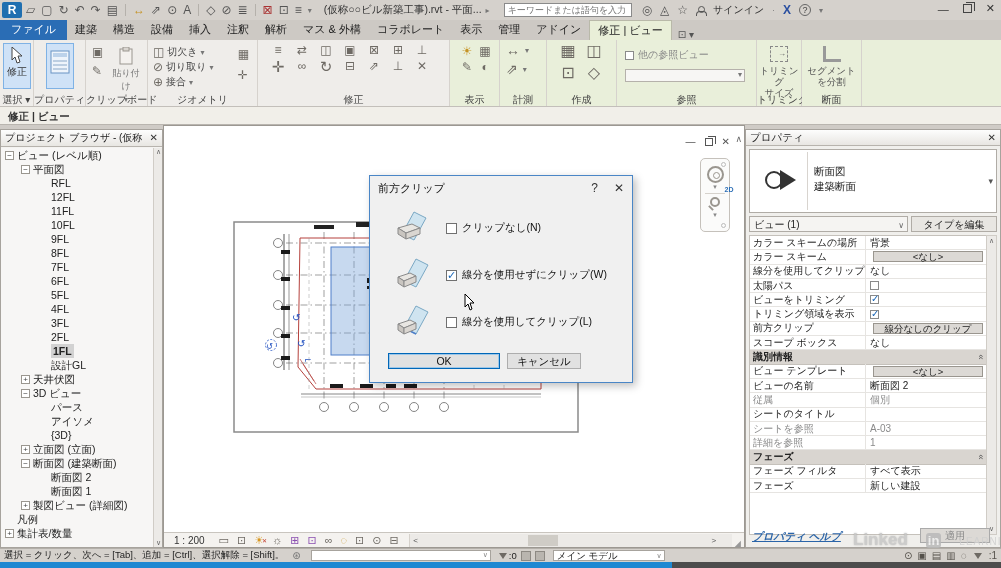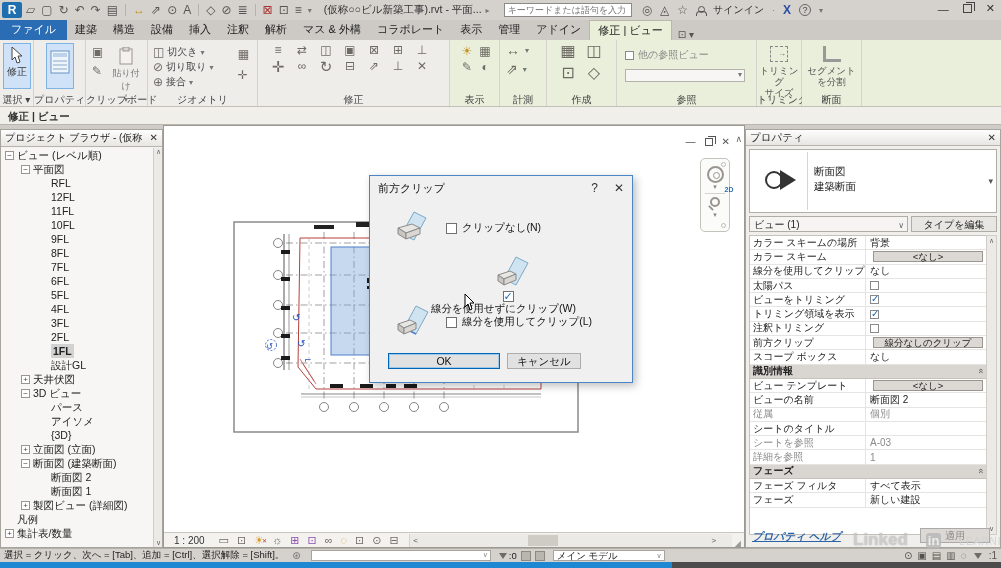--- a/index.html
+++ b/index.html
@@ -623,21 +623,21 @@
         <div class="drow" style="top:32px;">
           <svg class="dico" viewBox="0 0 38 36">
             <polygon points="20,2 32,8 20,30 8,24" fill="#cfe4f0" stroke="#7aa8c4" stroke-width="1"></polygon>
             <polygon points="4,18 18,14 26,18 12,23" fill="#e8e6e2" stroke="#8a8a8a"></polygon>
             <polygon points="4,18 12,23 12,29 4,24" fill="#c9c5c0" stroke="#8a8a8a"></polygon>
             <polygon points="12,23 26,18 26,24 12,29" fill="#dad6d1" stroke="#8a8a8a"></polygon>
           </svg>
           <span class="dchk"></span>
           <span class="dlab">クリップなし(N)</span>
         </div>
-        <div class="drow" style="top:79px;flex-direction:column;">
+        <div class="drow" style="top:79px;">
           <svg class="dico" viewBox="0 0 38 36">
             <polygon points="22,2 34,8 22,30 10,24" fill="#cfe4f0" stroke="#7aa8c4" stroke-width="1"></polygon>
             <polygon points="4,20 16,16 22,19 10,24" fill="#e8e6e2" stroke="#8a8a8a"></polygon>
             <polygon points="4,20 10,24 10,30 4,26" fill="#c9c5c0" stroke="#8a8a8a"></polygon>
             <polygon points="10,24 22,19 22,25 10,30" fill="#dad6d1" stroke="#8a8a8a"></polygon>
           </svg>
           <span class="dchk on"></span>
           <span class="dlab">線分を使用せずにクリップ(W)</span>
         </div>
         <div class="drow" style="top:126px;">
@@ -729,26 +729,20 @@
               <span class="gck on"></span>
             </div>
           </div>
         <div class="prow">
             <div class="plab">トリミング領域を表示</div>
             <div class="pval">
               <span class="gck on"></span>
             </div>
           </div>
         <div class="prow">
-            <div class="plab">注釈トリミング</div>
-            <div class="pval">
-              <span class="gck"></span>
-            </div>
-          </div>
-        <div class="prow">
             <div class="plab">前方クリップ</div>
             <div class="pval">
               <span class="pbtn">線分なしのクリップ</span>
             </div>
           </div>
         <div class="prow">
             <div class="plab">スコープ ボックス</div>
             <div class="pval">なし</div>
           </div>
         <div class="pgroup">

